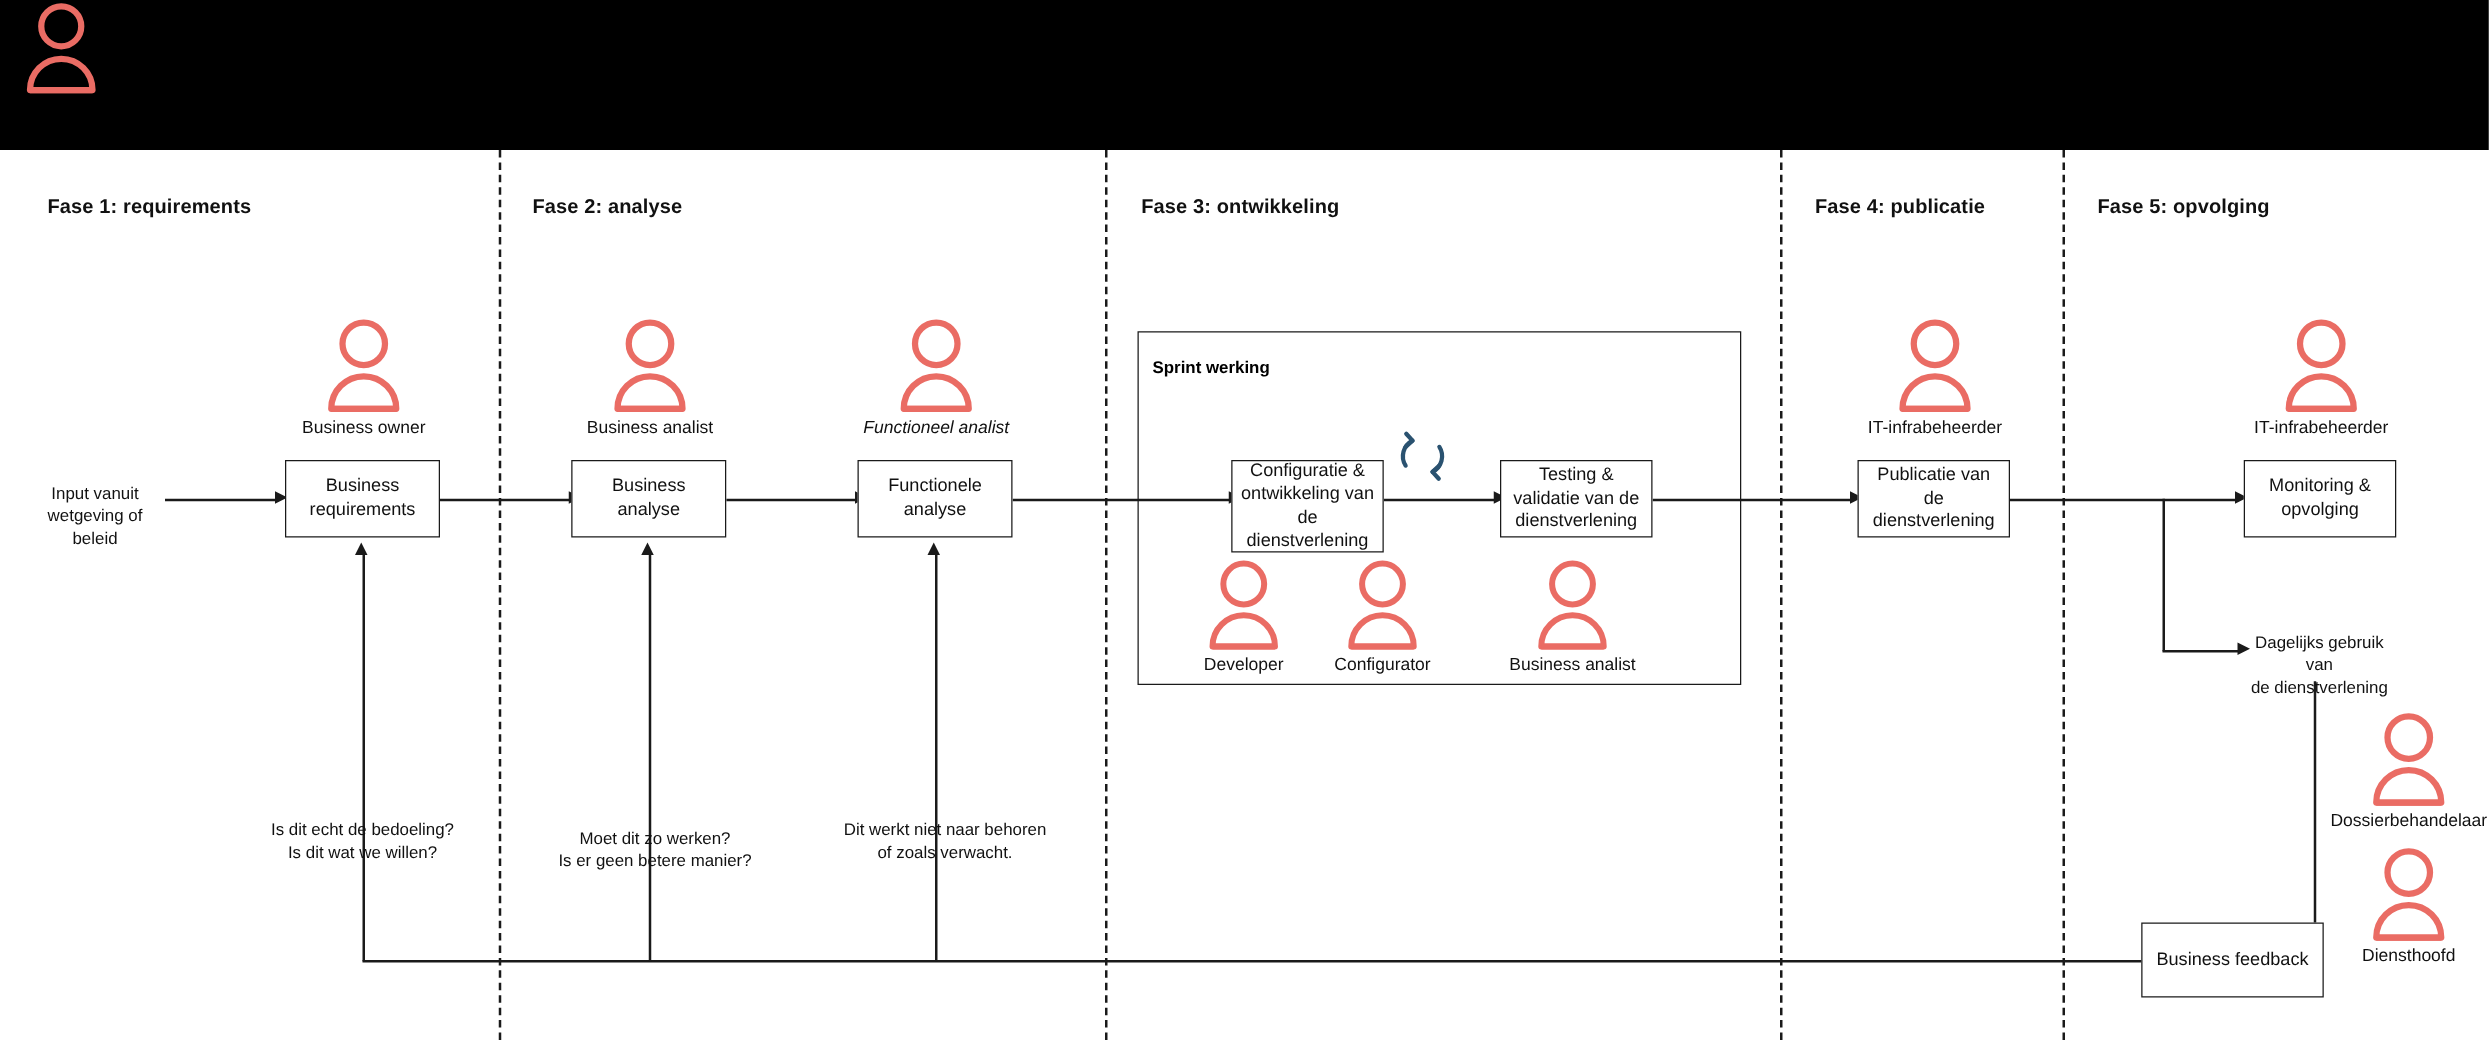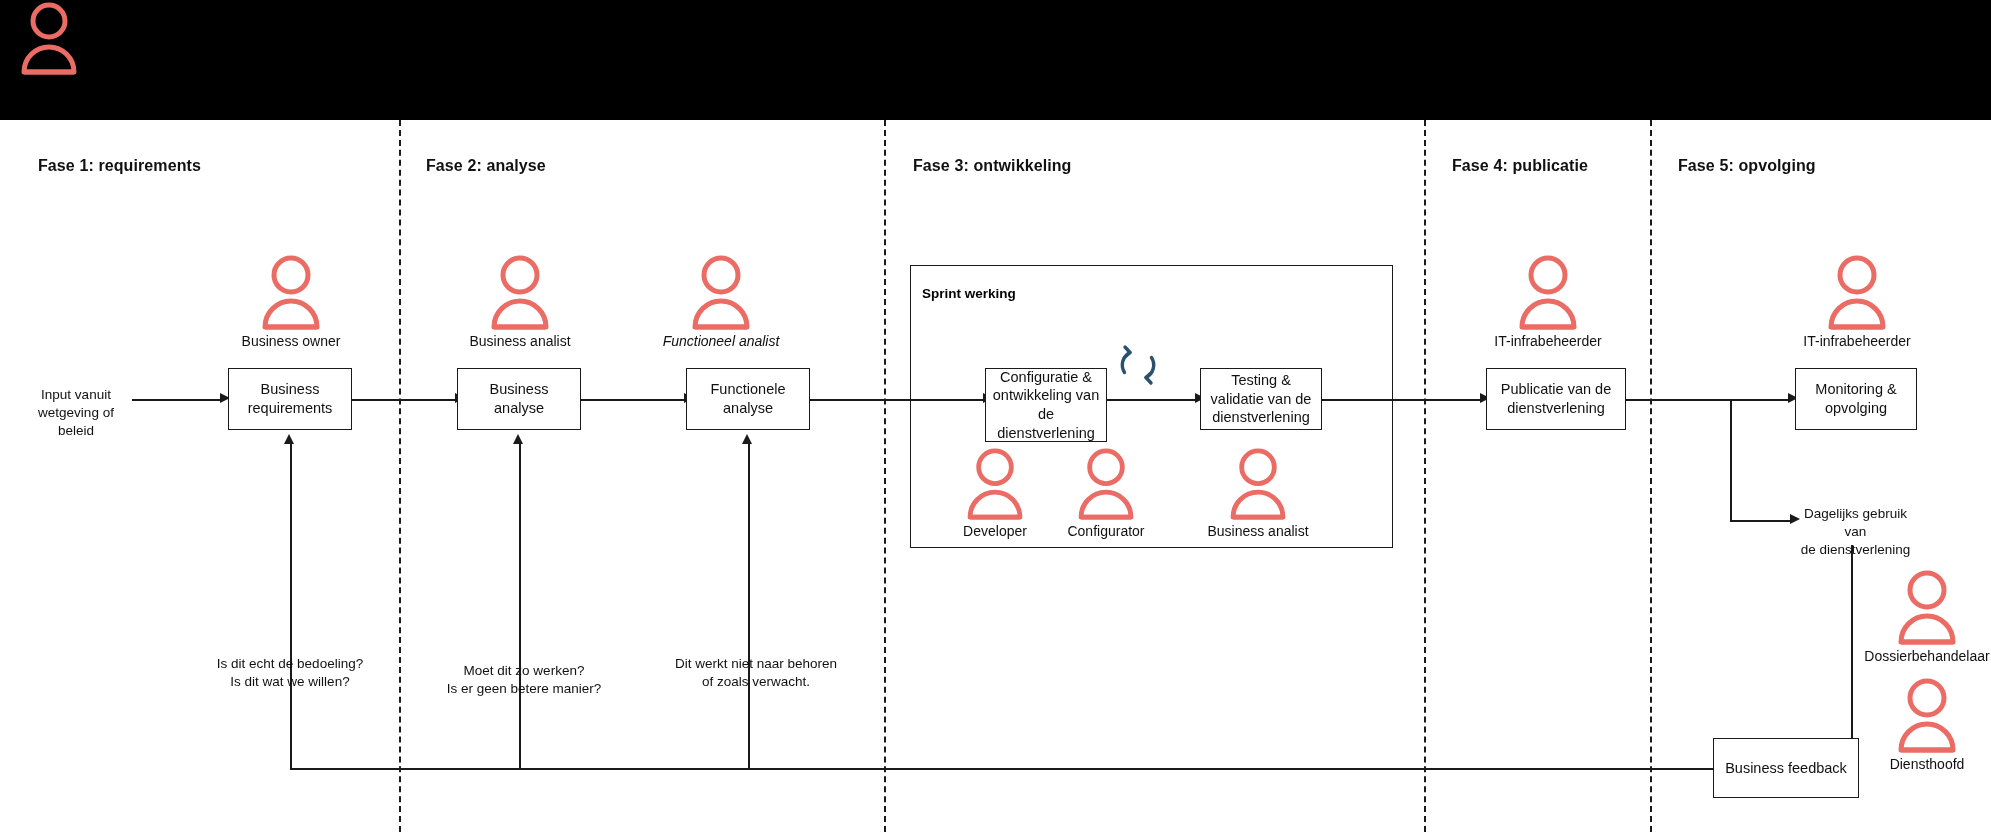--- a/index.html
+++ b/index.html
@@ -123,21 +123,21 @@
 
   <div class="actor" style="left:491px;top:255px;">
     <svg class="glyph" width="58" height="76" viewBox="0 0 58 76" aria-hidden="true">
       <circle cx="29" cy="20" r="17" fill="none" stroke="#EA6C64" stroke-width="5"></circle>
       <path d="M3 72 A26 26 0 0 1 55 72 Z" fill="none" stroke="#EA6C64" stroke-width="5" stroke-linejoin="round"></path>
       <line x1="3" y1="72" x2="55" y2="72" stroke="#EA6C64" stroke-width="5"></line>
     </svg>
     <span class="cap">Business analist</span>
   </div>
 
-  <div class="actor" style="left:692px;top:255px;font-style:italic;">
+  <div class="actor" style="left:720px;top:255px;font-style:italic;">
     <svg class="glyph" width="58" height="76" viewBox="0 0 58 76" aria-hidden="true">
       <circle cx="29" cy="20" r="17" fill="none" stroke="#EA6C64" stroke-width="5"></circle>
       <path d="M3 72 A26 26 0 0 1 55 72 Z" fill="none" stroke="#EA6C64" stroke-width="5" stroke-linejoin="round"></path>
       <line x1="3" y1="72" x2="55" y2="72" stroke="#EA6C64" stroke-width="5"></line>
     </svg>
     <span class="cap">Functioneel analist</span>
   </div>
 
   <div class="actor" style="left:967px;top:448px;">
     <svg class="glyph" width="56" height="73" viewBox="0 0 58 76" aria-hidden="true">
@@ -214,21 +214,21 @@
   <div class="box" style="left:457px;top:368px;width:124px;height:62px;">Business analyse</div>
   <div class="box" style="left:228px;top:368px;width:124px;height:62px;">Business
 requirements</div>
   <div class="box" style="left:686px;top:368px;width:124px;height:62px;">Functionele analyse</div>
   <div class="box" style="left:985px;top:368px;width:122px;height:74px;">Configuratie &amp;
 ontwikkeling van de
 dienstverlening</div>
   <div class="box" style="left:1200px;top:368px;width:122px;height:62px;">Testing &amp; validatie
 van de
 dienstverlening</div>
-  <div class="box" style="left:1486px;top:368px;width:140px;height:62px;">Publicatie van de
+  <div class="box" style="left:1486px;top:368px;width:122px;height:62px;">Publicatie van de
 dienstverlening</div>
   <div class="box" style="left:1795px;top:368px;width:122px;height:62px;">Monitoring &amp;
 opvolging</div>
   <div class="box" style="left:1713px;top:738px;width:146px;height:60px;">Business feedback</div>
 
   <div class="note" style="left:20px;top:375px;width:112px;margin-top:11px;">Input vanuit
 wetgeving of
 beleid</div>
 
   <div class="note" style="left:205px;top:655px;width:170px;">Is dit echt de bedoeling?

